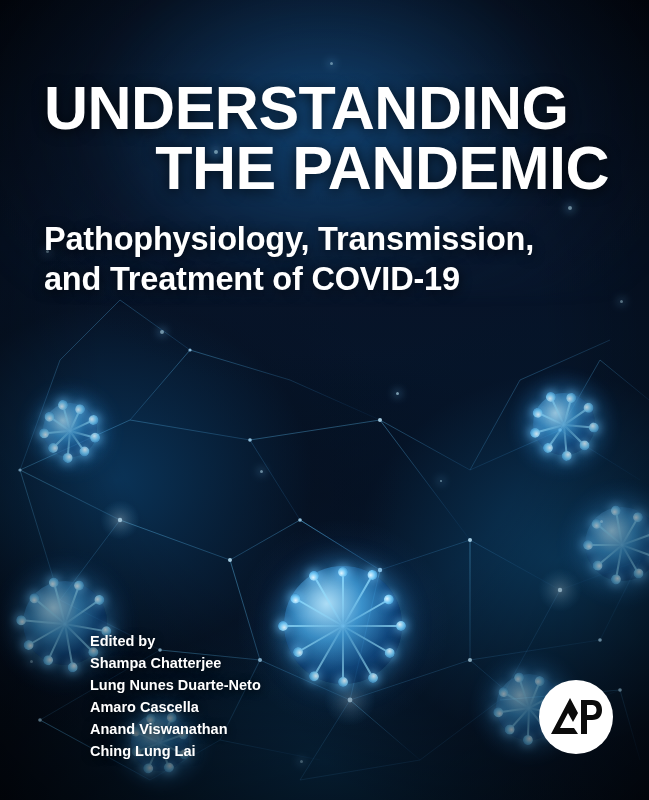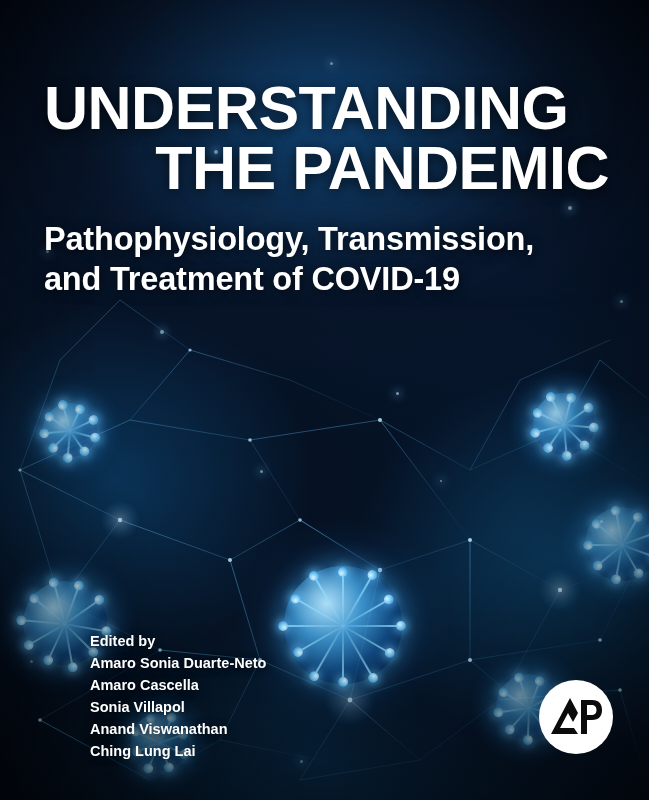--- a/index.html
+++ b/index.html
@@ -484,23 +484,23 @@
       <span class="l2">THE PANDEMIC</span>
     </h1>
     <p class="subtitle">
       <span>Pathophysiology, Transmission,</span>
       <span class="s2">and Treatment of COVID-19</span>
     </p>
   </div>
 
   <div class="editors">
     <div class="edited-by">Edited by</div>
-    <div>Amaro Sonia Duarte-Neto</div>
+    <div>Shampa Chatterjee</div>
+    <div>Lung Nunes Duarte-Neto</div>
     <div>Amaro Cascella</div>
-    <div>Sonia Villapol</div>
     <div>Anand Viswanathan</div>
     <div>Ching Lung Lai</div>
   </div>
 
   <div class="logo">
     <svg width="56" height="46" viewBox="0 0 56 46" aria-hidden="true">
       <path d="M3 40 L22 4 L30 19 L25 28 L20 19 L12 34 L26 34 L30 40 Z" fill="#0b0b0b"></path>
       <path d="M33 40 L33 6 L44 6 C51 6 54 10 54 16 C54 22 51 26 44 26 L39 26 L39 40 Z M39 21 L43 21 C47 21 48.5 19 48.5 16 C48.5 13 47 11 43 11 L39 11 Z" fill="#0b0b0b"></path>
     </svg>
   </div>

